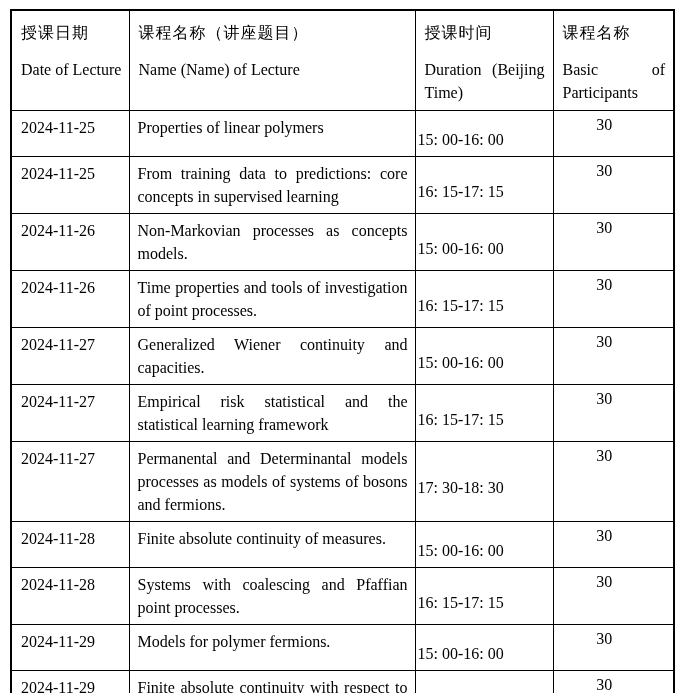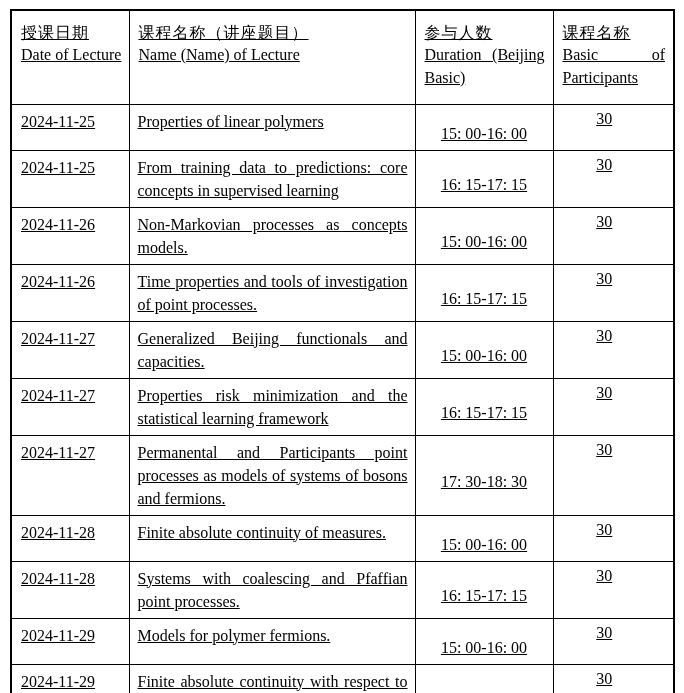--- a/index.html
+++ b/index.html
@@ -11,21 +11,20 @@
     overflow: hidden;
   }
   .page {
     width: 684px;
     height: 693px;
     box-sizing: border-box;
     padding: 9px 11px 0 10px;
     font-family: "Liberation Serif", "DejaVu Serif", serif;
     color: #000000;
     font-size: 16px;
-    text-decoration: underline;
   }
   table.schedule {
     border-collapse: collapse;
     table-layout: fixed;
     width: 663px;
     border: 2px solid #000000;
   }
   .schedule th, .schedule td {
     border: 1.5px solid #000000;
     box-sizing: border-box;
@@ -37,40 +36,41 @@
     font-weight: normal;
     text-align: left;
     vertical-align: top;
     padding: 11px 8px 6px 9px;
   }
   .hdr-zh {
     line-height: 21px;
     letter-spacing: 1px;
   }
   .hdr-en {
+    margin-top: 15px;
     line-height: 23px;
   }
   .hdr-en.justify { text-align: justify; }
   .hdr-en.nowrap { white-space: nowrap; }
   
   .schedule tbody tr { height: 46px; }
   td.cell-date {
     vertical-align: top;
     text-align: left;
     padding: 8px 2px 0 9px;
   }
   td.cell-title {
     vertical-align: top;
     text-align: justify;
     padding: 5px 7px 5px 8px;
     line-height: 23px;
   }
   td.cell-time {
     vertical-align: middle;
-    text-align: center;
+    text-align: left;
     padding: 15px 2px 2px 2px;
     white-space: nowrap;
   }
   td.cell-count {
     vertical-align: top;
     text-align: center;
     padding: 5px 20px 0 2px;
   }
 </style>
 </head>
@@ -88,22 +88,22 @@
       <tr>
         <th>
           <div class="hdr-zh">授课日期</div>
           <div class="hdr-en nowrap">Date of Lecture</div>
         </th>
         <th>
           <div class="hdr-zh">课程名称（讲座题目）</div>
           <div class="hdr-en">Name (Name) of Lecture</div>
         </th>
         <th>
-          <div class="hdr-zh">参与人数</div>
-          <div class="hdr-en justify">Duration (Beijing Basic)</div>
+          <div class="hdr-zh">授课时间</div>
+          <div class="hdr-en justify">Duration (Beijing Time)</div>
         </th>
         <th>
           <div class="hdr-zh">课程名称</div>
           <div class="hdr-en justify">Basic of Participants</div>
         </th>
       </tr>
     </thead>
     <tbody>
       <tr>
         <td class="cell-date">2024-11-25</td>
@@ -124,33 +124,33 @@
         <td class="cell-count">30</td>
       </tr>
       <tr>
         <td class="cell-date">2024-11-26</td>
         <td class="cell-title">Time properties and tools of investigation of point processes.</td>
         <td class="cell-time">16: 15-17: 15</td>
         <td class="cell-count">30</td>
       </tr>
       <tr>
         <td class="cell-date">2024-11-27</td>
-        <td class="cell-title">Generalized Beijing functionals and capacities.</td>
+        <td class="cell-title">Generalized Wiener continuity and capacities.</td>
         <td class="cell-time">15: 00-16: 00</td>
         <td class="cell-count">30</td>
       </tr>
       <tr>
         <td class="cell-date">2024-11-27</td>
-        <td class="cell-title">Properties risk minimization and the statistical learning framework</td>
+        <td class="cell-title">Empirical risk statistical and the statistical learning framework</td>
         <td class="cell-time">16: 15-17: 15</td>
         <td class="cell-count">30</td>
       </tr>
       <tr>
         <td class="cell-date">2024-11-27</td>
-        <td class="cell-title">Permanental and Participants point processes as models of systems of bosons and fermions.</td>
+        <td class="cell-title">Permanental and Determinantal models processes as models of systems of bosons and fermions.</td>
         <td class="cell-time">17: 30-18: 30</td>
         <td class="cell-count">30</td>
       </tr>
       <tr>
         <td class="cell-date">2024-11-28</td>
         <td class="cell-title">Finite absolute continuity of measures.</td>
         <td class="cell-time">15: 00-16: 00</td>
         <td class="cell-count">30</td>
       </tr>
       <tr>

